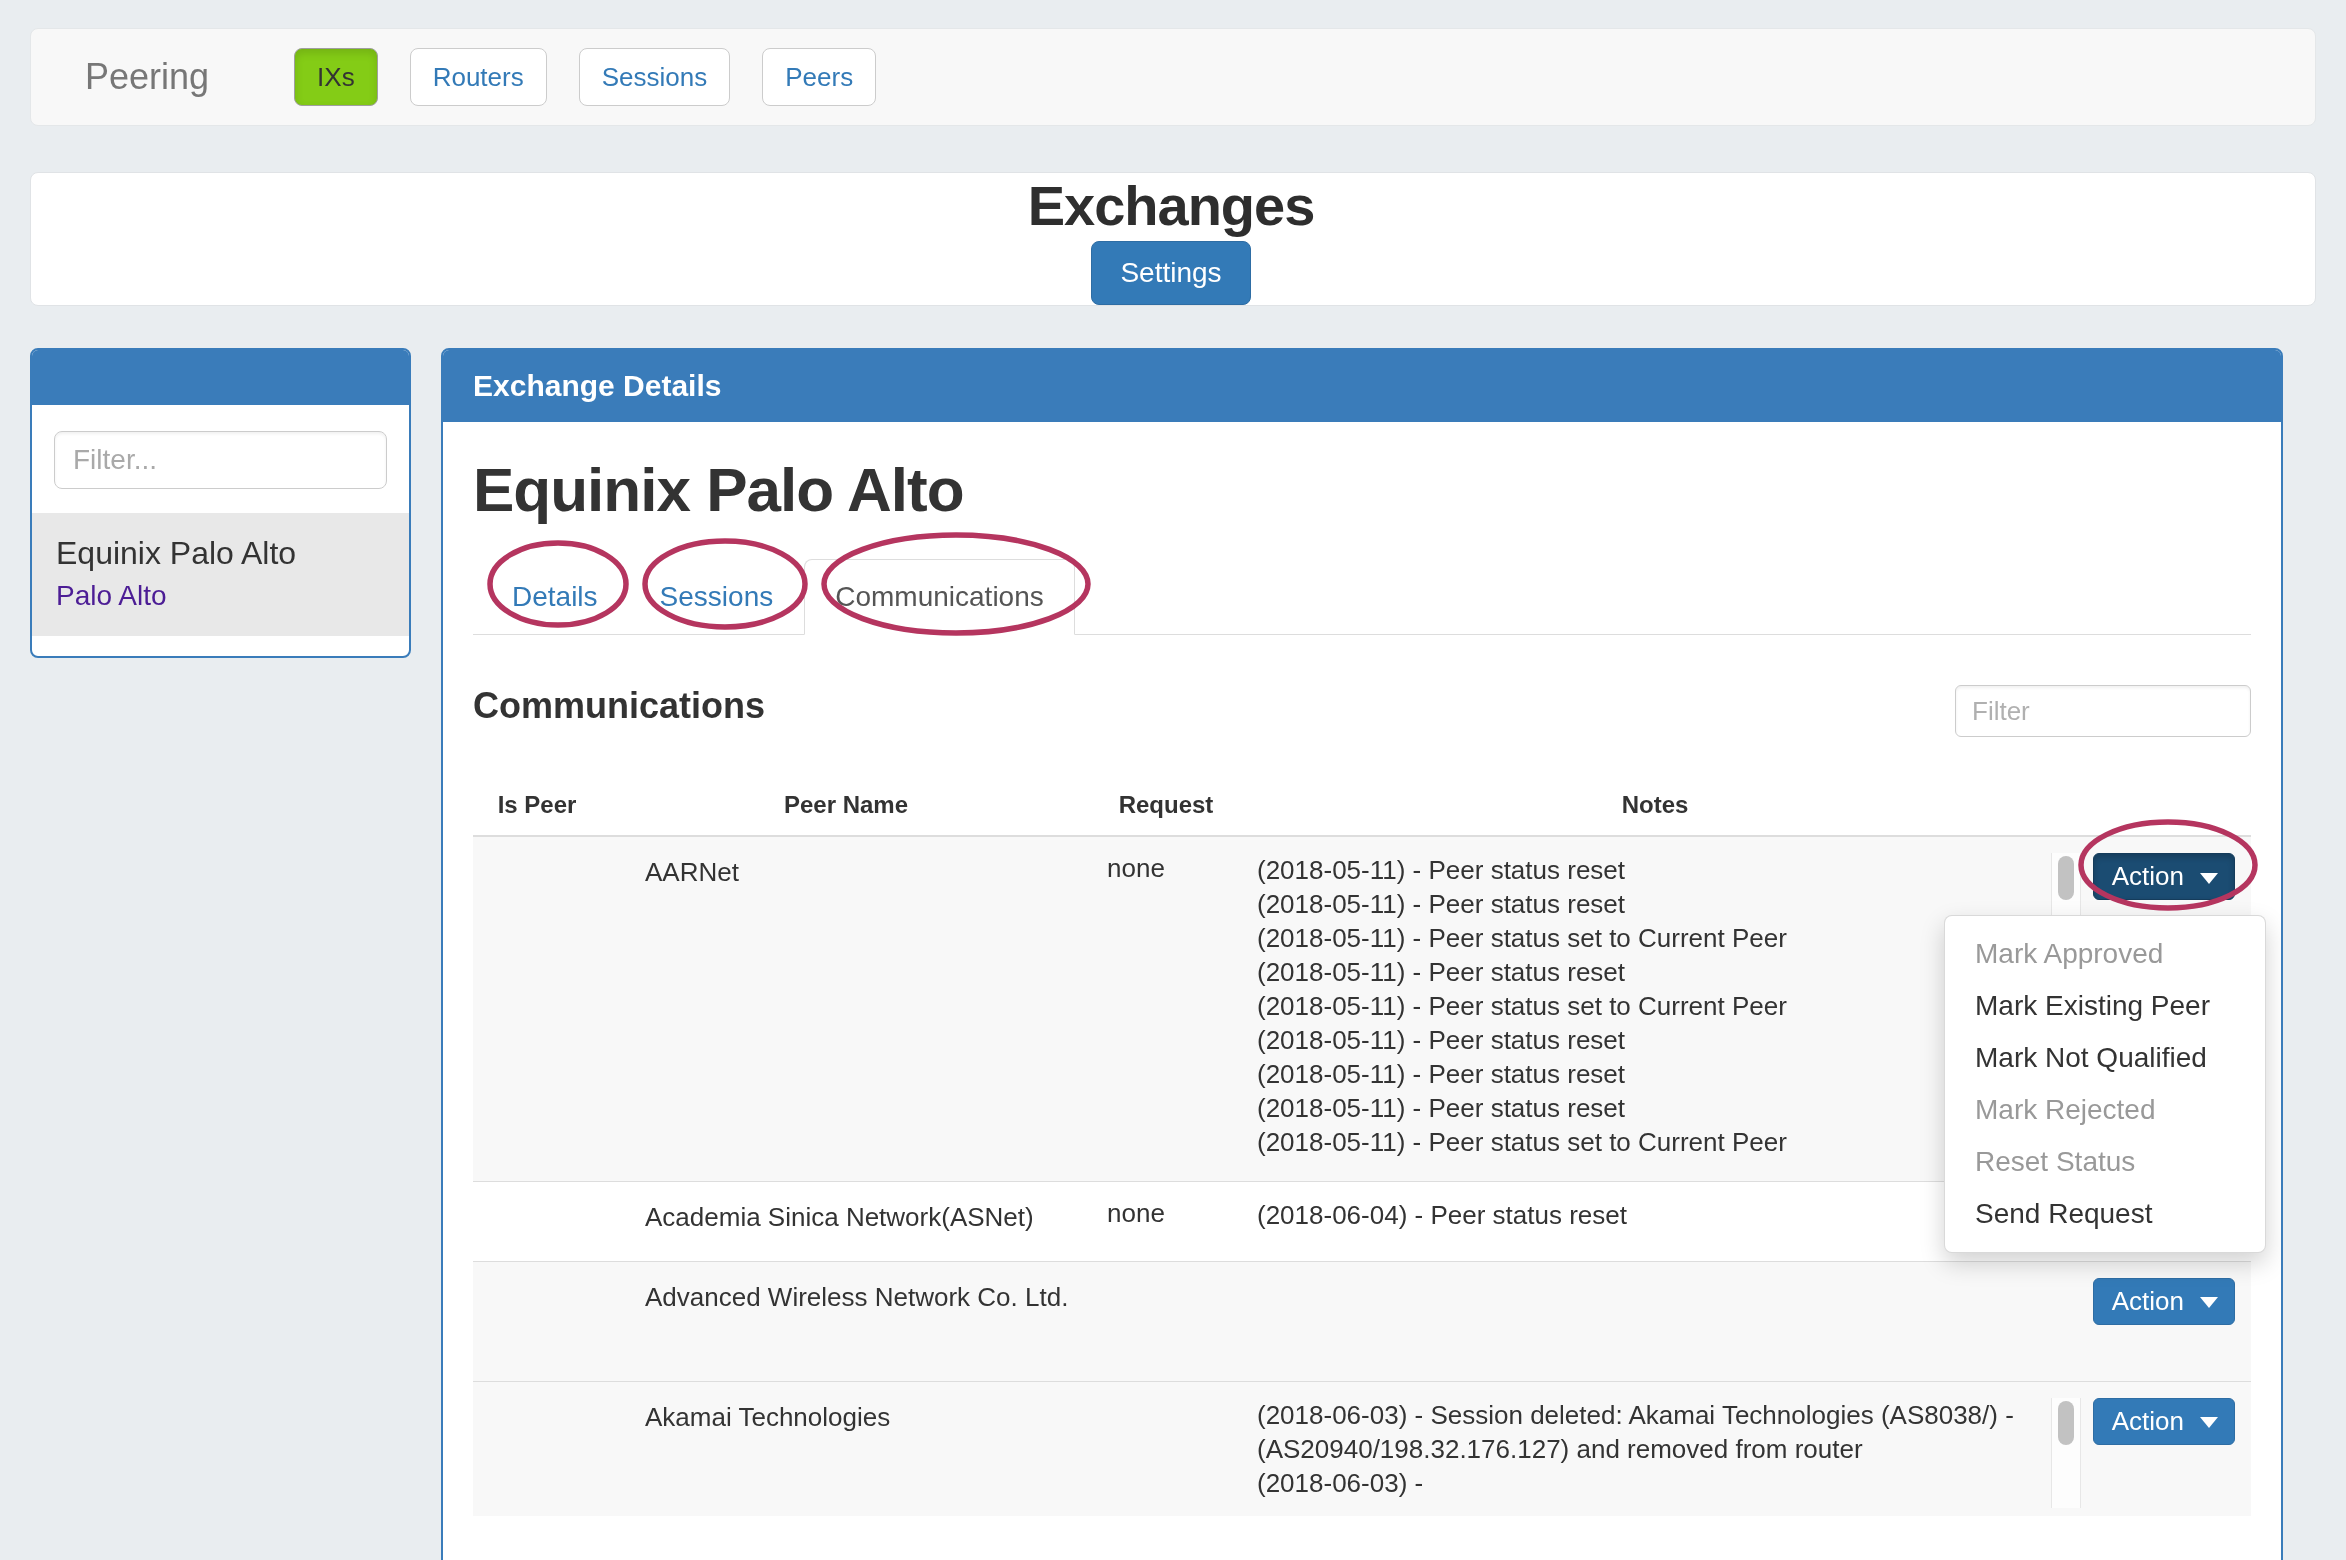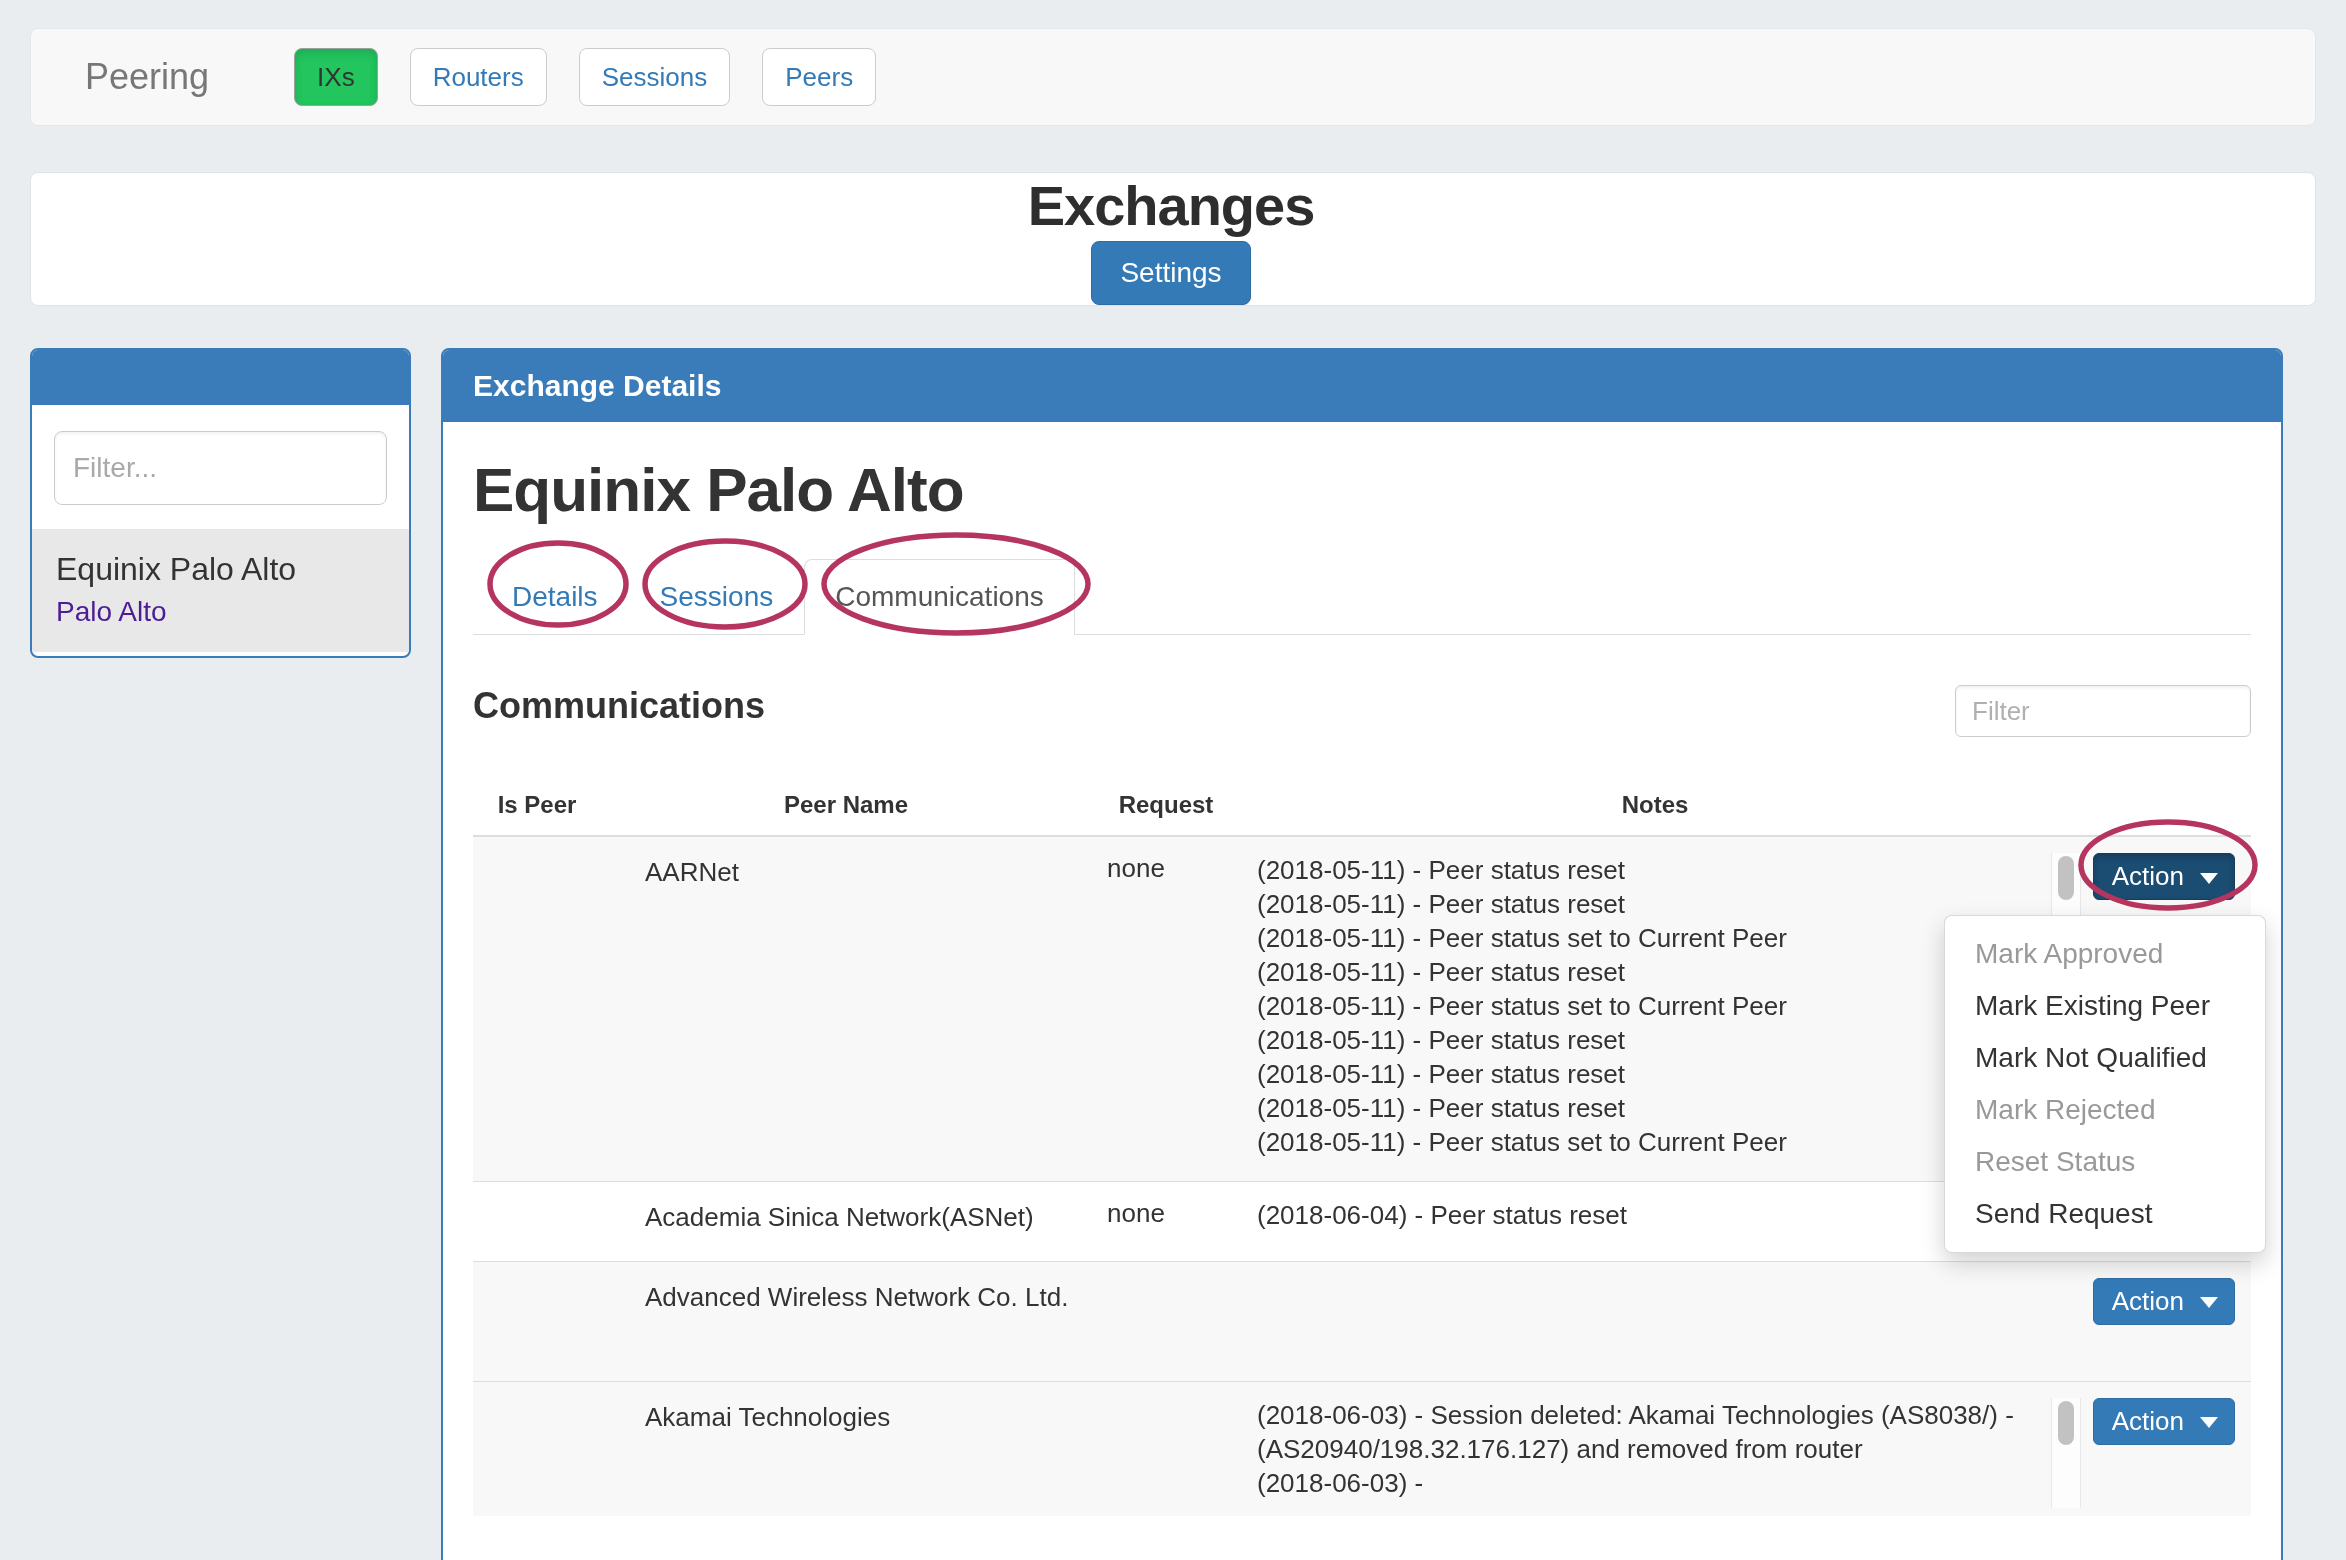--- a/index.html
+++ b/index.html
@@ -19,21 +19,21 @@
     background: #f8f8f8; border: 1px solid #e4e7e9; border-radius: 8px;
     display: flex; align-items: center; padding: 0 54px;
   }
   .brand { font-size: 36px; color: #777; margin-right: 53px; }
   .nav-btn {
     font-family: inherit; font-size: 26px; line-height: 30px;
     padding: 13px 22px; border-radius: 8px; margin-left: 32px;
     background: #fff; border: 1px solid #ccc; color: #337ab7; cursor: pointer;
   }
   .nav-btn.active {
-    background: #22c55e; border-color: #9f9f9f; color: #333;
+    background: #84cc16; border-color: #9f9f9f; color: #333;
     box-shadow: inset 0 4px 8px rgba(0,0,0,0.13);
   }
 
   
   .exchanges-panel {
     position: absolute; left: 30px; right: 30px; top: 172px; height: 134px;
     background: #fff; border: 1px solid #e0e3e6; border-radius: 8px;
     display: flex; align-items: center; justify-content: space-between;
     padding: 0 36px 0 32px;
     flex-direction: column;
@@ -45,21 +45,21 @@
   }
   .settings-btn { font-size: 28px; padding: 15px 28px; }
 
   
   .panel-blue { background: #fff; border: 2px solid #3a7cba; border-radius: 8px; overflow: hidden; }
   .sidebar-panel { position: absolute; left: 30px; top: 348px; width: 381px; height: 310px; }
   .panel-blue-heading { background: #3a7cba; }
   .sidebar-panel .panel-blue-heading { height: 55px; }
   .sidebar-body { padding: 26px 22px 24px 22px; }
   .filter-input {
-    width: 100%; height: 74px; border: 1px solid #ccc; border-radius: 8px;
+    width: 100%; height: 58px; border: 1px solid #ccc; border-radius: 8px;
     font-family: inherit; font-size: 28px; color: #333; padding: 0 18px;
     box-shadow: inset 0 2px 3px rgba(0,0,0,0.06); outline: none;
   }
   .filter-input::placeholder { color: #a9a9a9; }
   .sidebar-list-item { background: #e8e8e8; padding: 22px 24px 24px 24px; cursor: pointer; }
   .sidebar-item-name { font-size: 32px; color: #333; }
   .sidebar-item-city { font-size: 28px; color: #4c1d95; margin-top: 8px; }
 
   
   .main-panel { position: absolute; left: 441px; top: 348px; width: 1842px; height: 1214px; border-radius: 8px 8px 0 0; }

